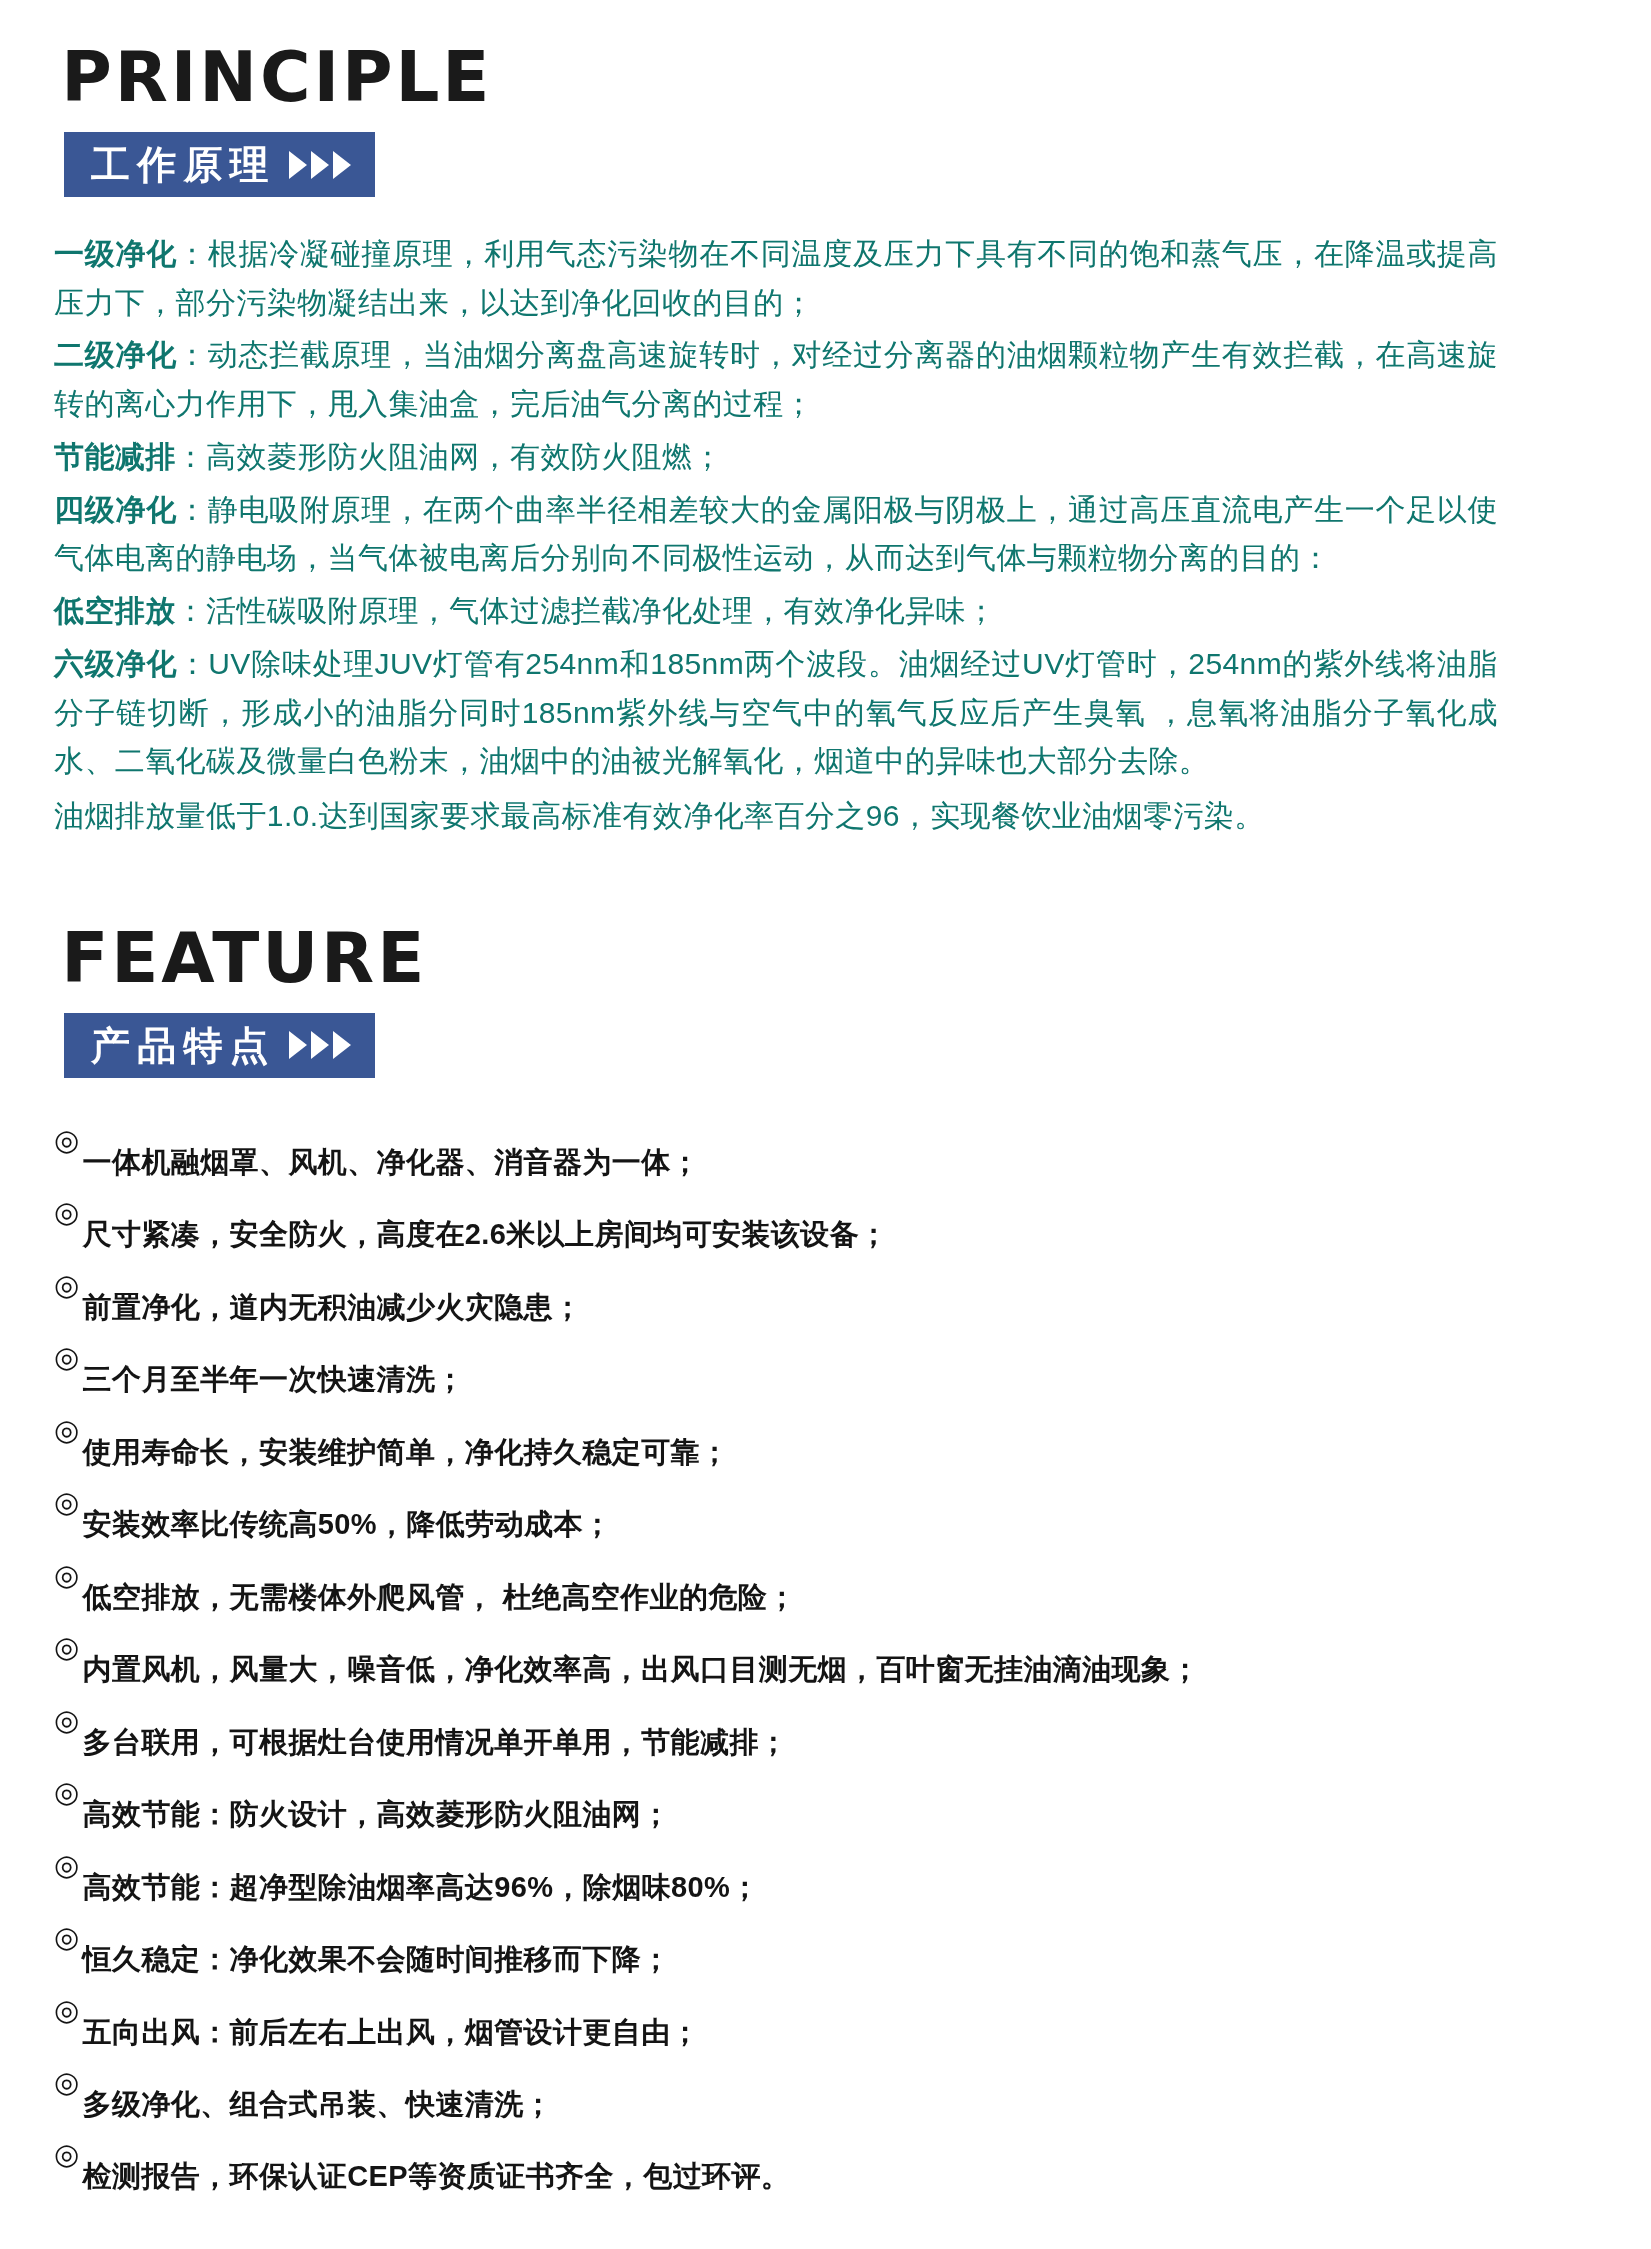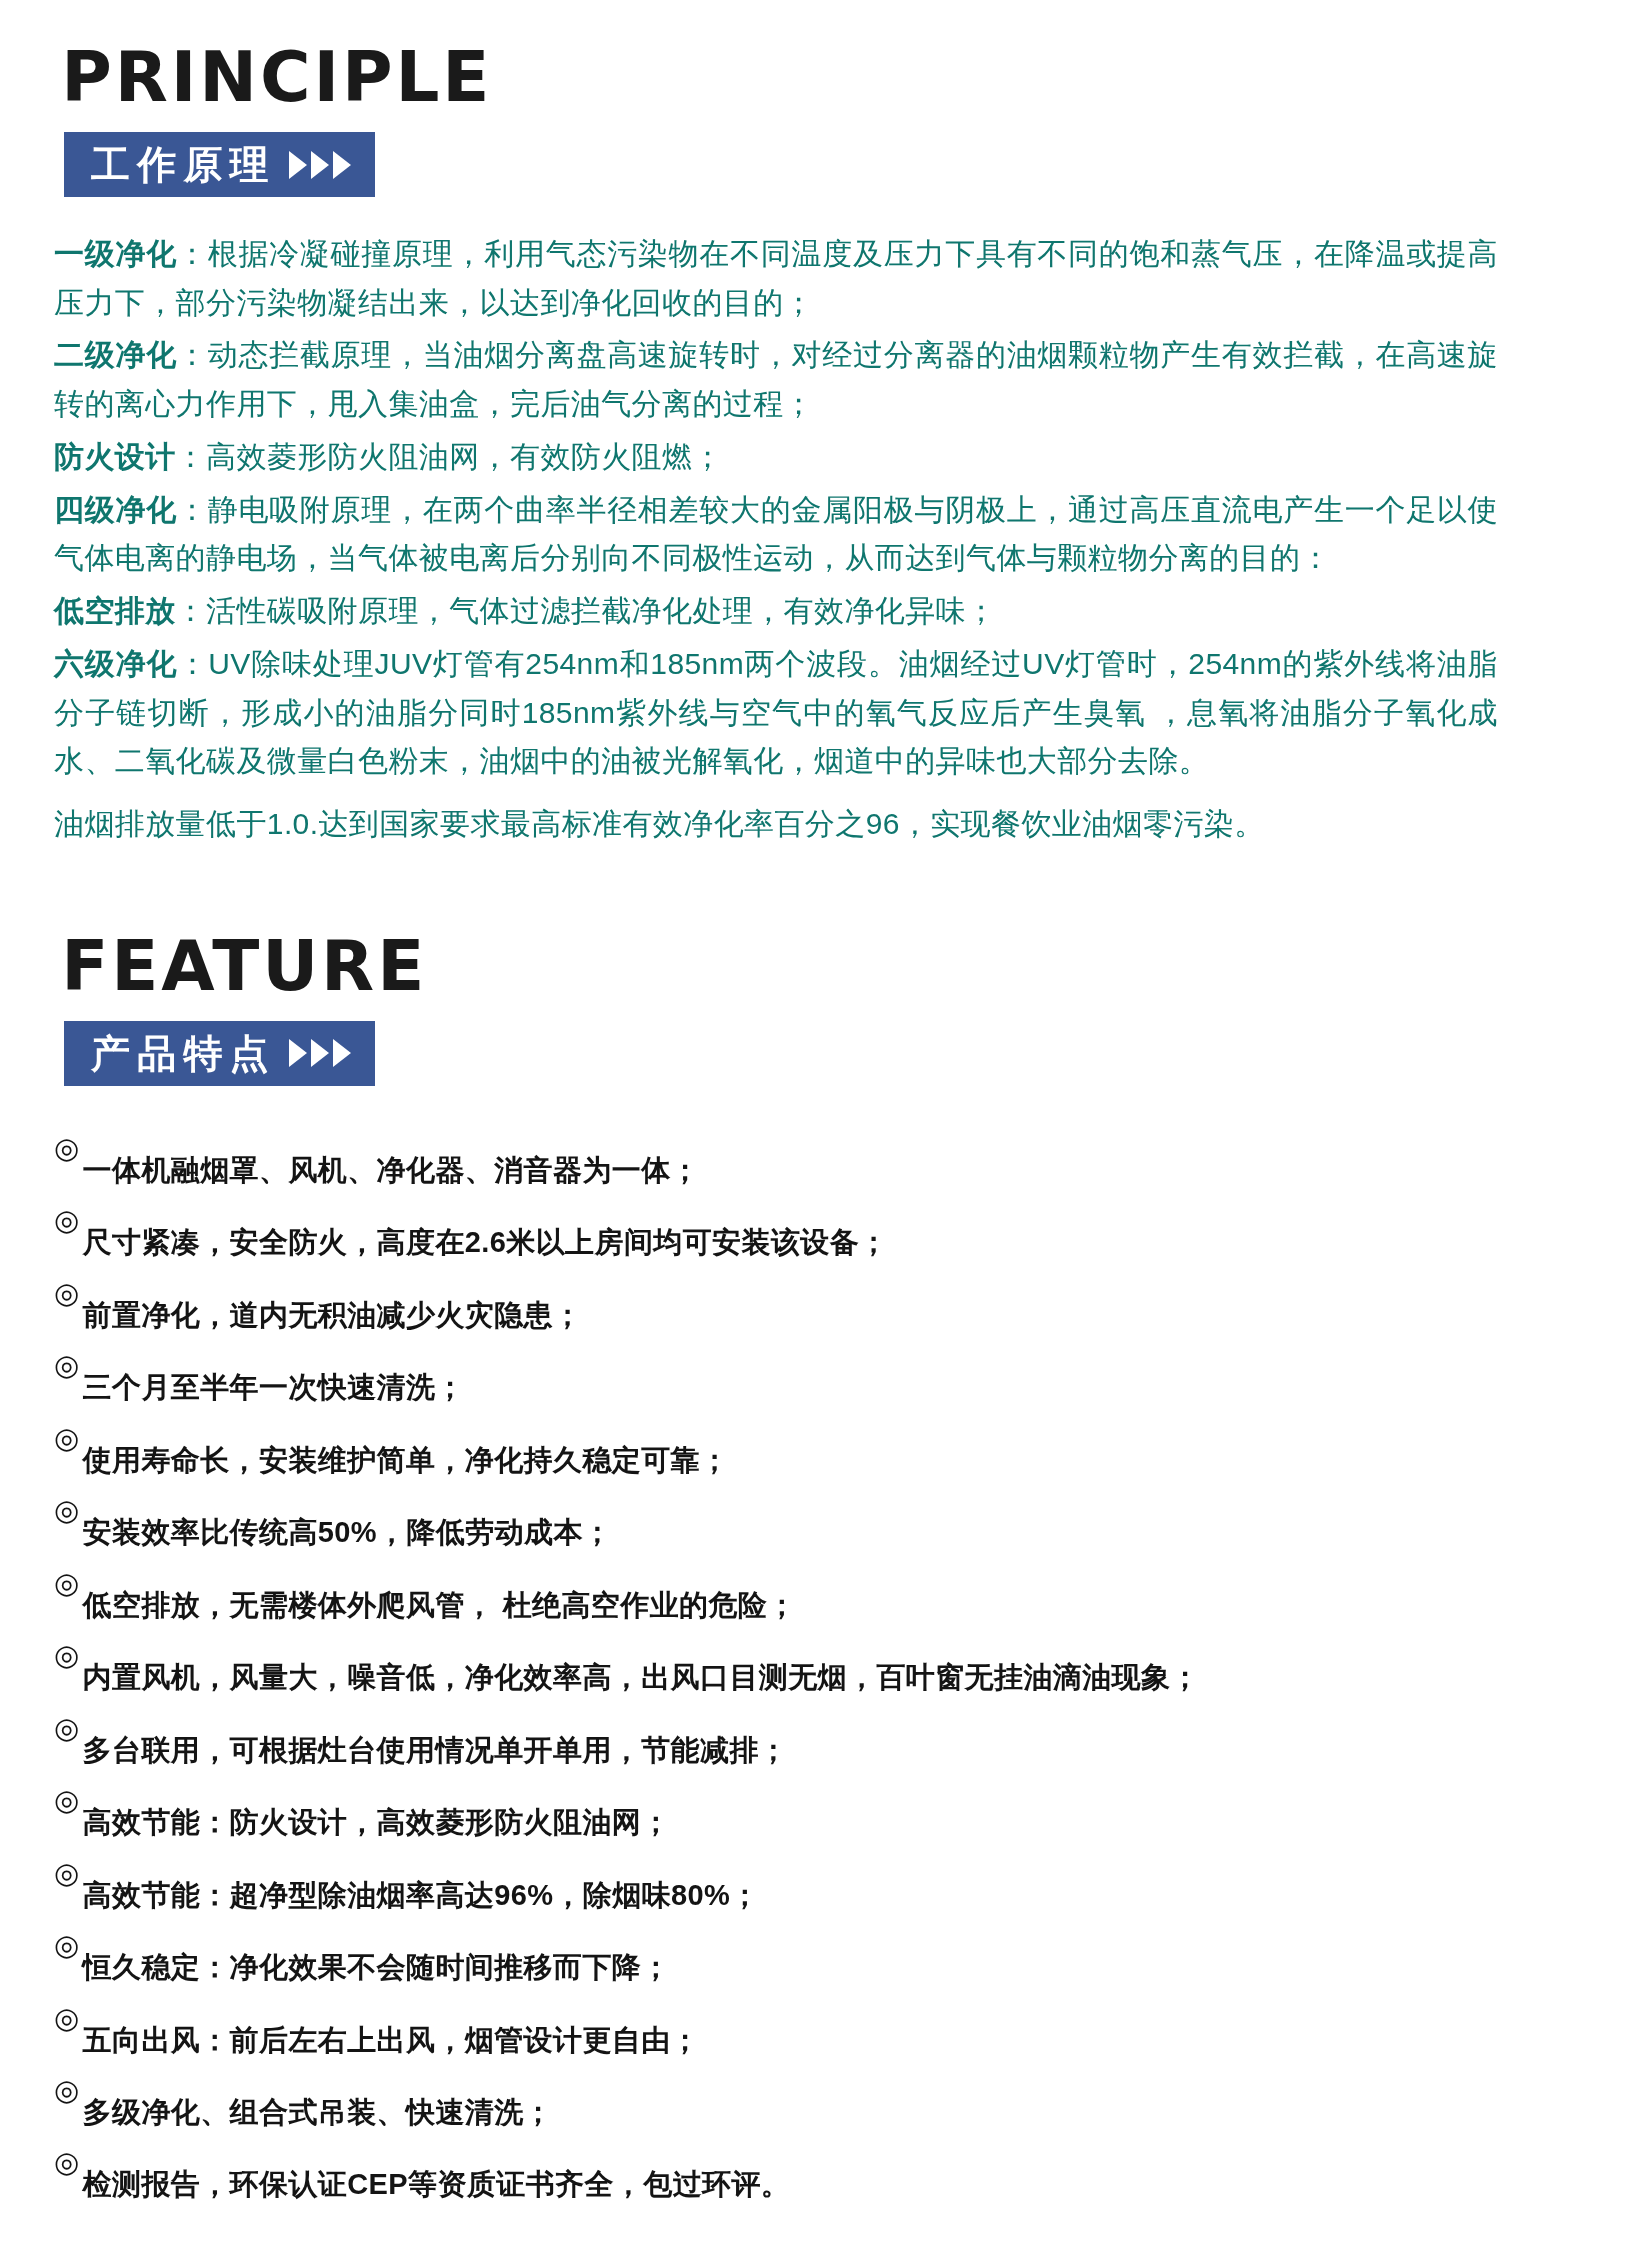--- a/index.html
+++ b/index.html
@@ -73,21 +73,21 @@
     line-height: 1.62;
     color: #0f766e;
     margin: 0 0 4.3px 0;
     text-align: justify;
     letter-spacing: 0.4px;
   }
   .para .lbl {
     font-weight: 700;
   }
   .para.plain {
-    margin-top: 14px;
+    margin-top: 6px;
   }
 
   
   .feature-block {
     margin-top: 40px;
   }
   .feature-item {
     font-size: 29px;
     line-height: 1.52;
     color: #141414;
@@ -126,21 +126,21 @@
     </div>
 
     <div class="body-block">
       <p class="para">
         <span class="lbl">一级净化</span><span>：根据冷凝碰撞原理，利用气态污染物在不同温度及压力下具有不同的饱和蒸气压，在降温或提高压力下，部分污染物凝结出来，以达到净化回收的目的；</span>
       </p>
       <p class="para">
         <span class="lbl">二级净化</span><span>：动态拦截原理，当油烟分离盘高速旋转时，对经过分离器的油烟颗粒物产生有效拦截，在高速旋转的离心力作用下，甩入集油盒，完后油气分离的过程；</span>
       </p>
       <p class="para">
-        <span class="lbl">防火设计</span><span>：高效菱形防火阻油网，有效防火阻燃；</span>
+        <span class="lbl">节能减排</span><span>：高效菱形防火阻油网，有效防火阻燃；</span>
       </p>
       <p class="para">
         <span class="lbl">四级净化</span><span>：静电吸附原理，在两个曲率半径相差较大的金属阳极与阴极上，通过高压直流电产生一个足以使气体电离的静电场，当气体被电离后分别向不同极性运动，从而达到气体与颗粒物分离的目的：</span>
       </p>
       <p class="para">
         <span class="lbl">低空排放</span><span>：活性碳吸附原理，气体过滤拦截净化处理，有效净化异味；</span>
       </p>
       <p class="para">
         <span class="lbl">六级净化</span><span>：UV除味处理JUV灯管有254nm和185nm两个波段。油烟经过UV灯管时，254nm的紫外线将油脂分子链切断，形成小的油脂分同时185nm紫外线与空气中的氧气反应后产生臭氧 ，息氧将油脂分子氧化成水、二氧化碳及微量白色粉末，油烟中的油被光解氧化，烟道中的异味也大部分去除。</span>
       </p>

